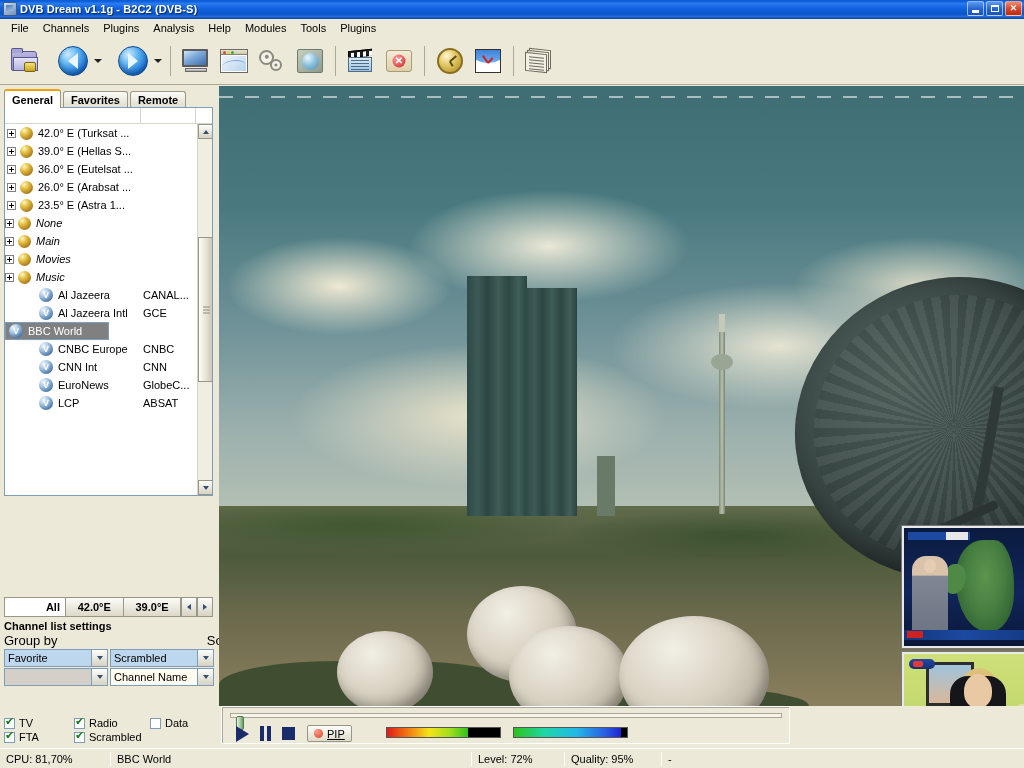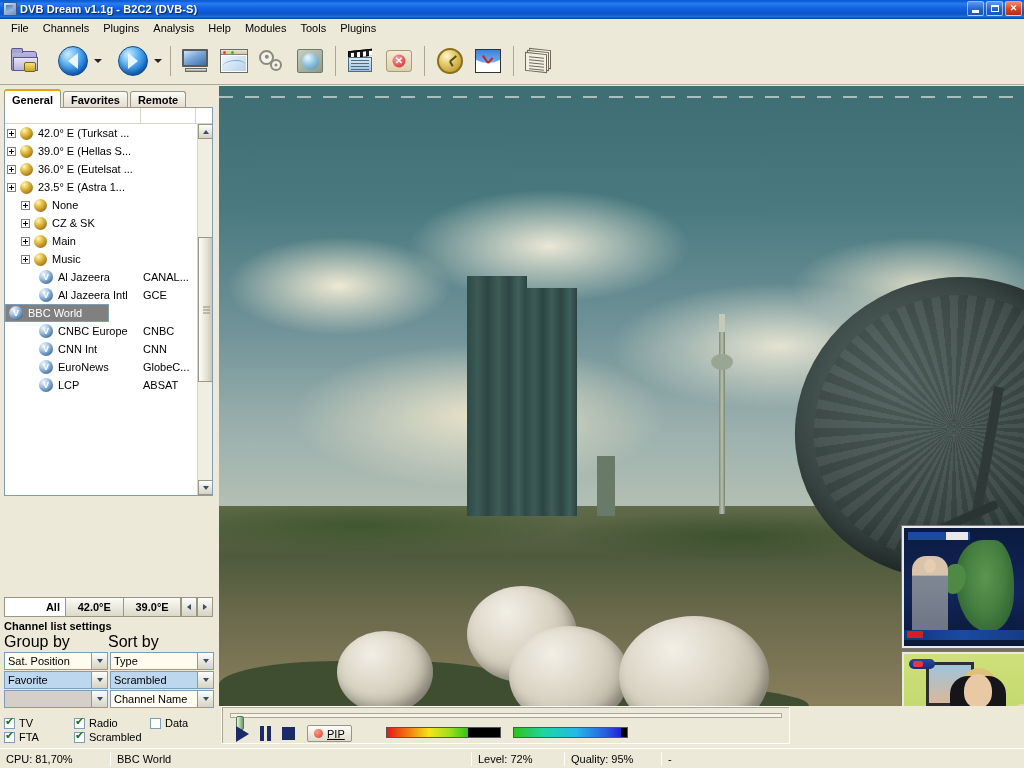--- a/index.html
+++ b/index.html
@@ -185,21 +185,21 @@
   }
   .chn {
     width: 14px; height: 14px; border-radius: 50%; flex: none; margin-right: 5px;
     background: radial-gradient(circle at 32% 26%, #eef6ff 0%, #a8c6e4 35%, #4b79a8 75%, #22405f 100%);
     color: #fff; font-size: 9px; font-weight: bold;
     display: flex; align-items: center; justify-content: center; line-height: 1;
   }
   .tlabel { overflow: hidden; text-overflow: clip; }
   .tcol2 { position: absolute; left: 138px; font-size: 11px; }
   .indent1 { padding-left: 2px; }
-  .indent2 { padding-left: 16px; }
+  .indent2 { padding-left: 0; font-style: italic; }
   .indent3 { padding-left: 34px; }
   
   #tsb { position:absolute; right:0; top:16px; width:15px; height:371px; background:#f0eee1; border-left:1px solid #d7d4c8; }
   .sbbtn { width:15px;height:15px;background:linear-gradient(180deg,#fdfdfc,#d6d3c2);border:1px solid #9a9684;display:flex;align-items:center;justify-content:center;}
   .sbbtn i{width:0;height:0;border-left:3px solid transparent;border-right:3px solid transparent;}
   .sbbtn.up i{border-bottom:4px solid #35506e;}
   .sbbtn.dn i{border-top:4px solid #35506e;}
   #tsb .thumb { position:absolute; left:0; top:113px; width:15px; height:145px; background:linear-gradient(90deg,#fdfdfc,#e4e1d2 60%,#cbc8b7); border:1px solid #9a9684; }
   #tsb .thumb::after{content:"";position:absolute;left:4px;top:50%;transform:translateY(-50%);width:7px;height:1px;background:#8f8c7a;box-shadow:0 3px 0 #8f8c7a,0 -3px 0 #8f8c7a;}
 
@@ -212,21 +212,21 @@
   .sattab:first-child { border-left:1px solid #9a9684;padding-left:36px; }
   .sattab.active { background:#fff; }
   .spin { width:17px; display:flex; align-items:center; justify-content:center; background:linear-gradient(180deg,#fdfdfc,#d6d3c2); border:1px solid #9a9684; }
   .spin i{width:0;height:0;border-top:3px solid transparent;border-bottom:3px solid transparent;}
   .spin.l i{border-right:4px solid #35506e;}
   .spin.r i{border-left:4px solid #35506e;}
 
   
   #cls { position:absolute; left:0; top:533px; width:252px; }
   #clshdr { font-size:11px; font-weight:bold; color:#000; padding:1px 4px; background:#ece9d8; }
-  .cllabels { display:flex; padding:0 4px; font-size:16px; }
+  .cllabels { display:flex; padding:0 4px; font-size:13px;justify-content:space-between; }
   .cllabels span:first-child { width:104px; }
   .selrow { display:flex; padding:1px 4px 0 4px; gap:2px; }
   .sel {
     height:18px; border:1px solid #7f9db9; background:#fff;
     display:flex; align-items:center; font-size:11px; position:relative; width:104px; padding-left:3px;
   }
   .sel.cream { background:#fffbef; }
   .sel.blue  { background:#bdd7ee; }
   .sel.gray  { background:#d4d0c8; }
   .sel .dd {
@@ -511,36 +511,41 @@
           <div class="tlabel">39.0° E (Hellas S...</div>
         </div>
       <div class="trow indent1">
           <div class="exp plus"></div>
           <div class="ball"></div>
           <div class="tlabel">36.0° E (Eutelsat ...</div>
         </div>
       <div class="trow indent1">
           <div class="exp plus"></div>
           <div class="ball"></div>
+          <div class="tlabel">26.0° E (Arabsat ...</div>
+        </div>
+      <div class="trow indent1">
+          <div class="exp plus"></div>
+          <div class="ball"></div>
           <div class="tlabel">23.5° E (Astra 1...</div>
         </div>
       <div class="trow indent2">
           <div class="exp plus"></div>
           <div class="ball"></div>
           <div class="tlabel">None</div>
         </div>
       <div class="trow indent2">
           <div class="exp plus"></div>
           <div class="ball"></div>
-          <div class="tlabel">CZ &amp; SK</div>
+          <div class="tlabel">Main</div>
         </div>
       <div class="trow indent2">
           <div class="exp plus"></div>
           <div class="ball"></div>
-          <div class="tlabel">Main</div>
+          <div class="tlabel">Movies</div>
         </div>
       <div class="trow indent2">
           <div class="exp plus"></div>
           <div class="ball"></div>
           <div class="tlabel">Music</div>
         </div>
 
       <div class="trow indent3">
           <div class="chn">V</div>
           <div class="tlabel">Al Jazeera</div>
@@ -598,34 +603,20 @@
     <div class="spin r">
         <i></i>
       </div>
   </div>
 
   <div id="cls">
     <div id="clshdr">Channel list settings</div>
     <div class="cllabels">
       <span>Group by</span>
       <span>Sort by</span>
-    </div>
-    <div class="selrow">
-      <div class="sel cream">
-        <span>Sat. Position</span>
-        <div class="dd">
-            <i></i>
-          </div>
-      </div>
-      <div class="sel cream">
-        <span>Type</span>
-        <div class="dd">
-            <i></i>
-          </div>
-      </div>
     </div>
     <div class="selrow">
       <div class="sel blue">
         <span>Favorite</span>
         <div class="dd">
             <i></i>
           </div>
       </div>
       <div class="sel blue">
         <span>Scrambled</span>

